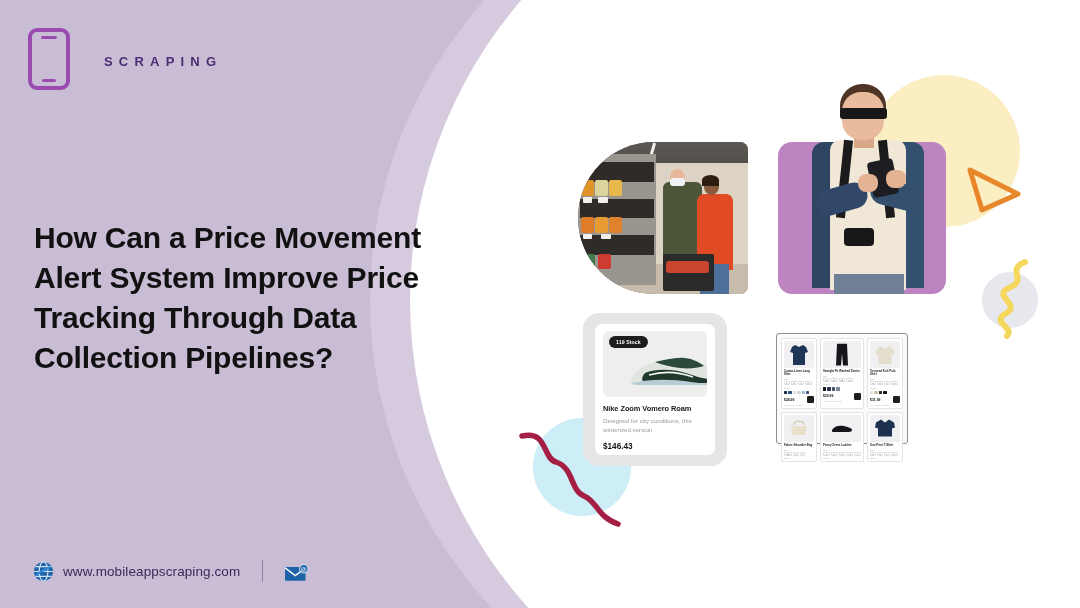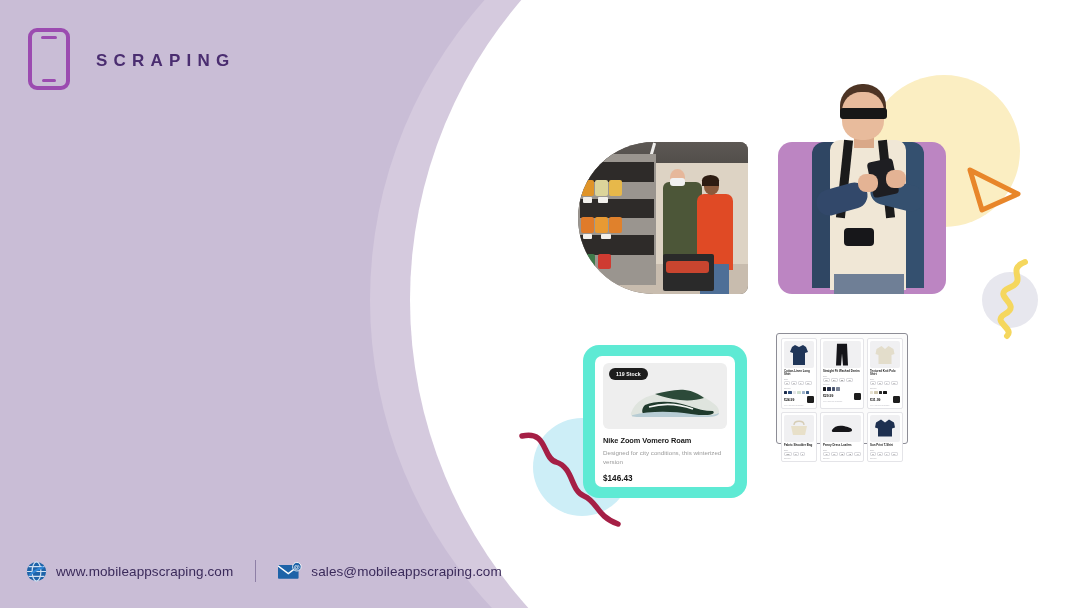--- a/index.html
+++ b/index.html
@@ -37,33 +37,33 @@
   }
   .logo-phone:after{
     content:""; position:absolute; left:50%; bottom:4px; transform:translateX(-50%);
     width:14px; height:3px; border-radius:2px; background:#9b4bb0;
   }
   .logo-text{ margin-left:14px; }
   .logo-main{
     font-size:30px; font-weight:700; color:#1f7fc0; line-height:1; letter-spacing:-0.5px;
   }
   .logo-sub{
-    font-size:17px; font-weight:600; color:#4a2d70; letter-spacing:6.2px;
-    margin-top:4px; margin-left:12px;
+    font-size:13px; font-weight:600; color:#4a2d70; letter-spacing:6.2px;
+    margin-top:4px; margin-left:20px;
   }
 
   .headline{
     position:absolute; left:34px; top:218px; width:420px;
     font-size:30px; font-weight:700; color:#111111; line-height:1.33;
     letter-spacing:-0.2px;
   }
 
   .footer{
-    position:absolute; left:26px; bottom:26px;
-    display:flex; align-items:center; gap:8px; z-index:12;
+    position:absolute; left:33px; bottom:26px;
+    display:flex; align-items:flex-end; gap:8px; z-index:12;
   }
   .f-item{ display:flex; align-items:center; gap:9px; }
   .f-text{ font-size:13.5px; color:#3a2a5a; font-weight:400; letter-spacing:0.1px; }
   .f-divider{ width:1px; height:22px; background:#8e7fa6; margin:0 14px; }
   .globe-ic{ width:21px; height:21px; display:block; }
   .mail-ic{ width:24px; height:18px; display:block; }
 
   
   .stage{ position:absolute; left:0; top:0; width:1080px; height:608px; z-index:5; }
 
@@ -143,22 +143,22 @@
   .man-arm-l{ position:absolute; left:38px; top:108px; width:52px; height:26px; border-radius:13px; background:#32486a; transform:rotate(-16deg); }
   .man-arm-r{ position:absolute; left:92px; top:104px; width:54px; height:26px; border-radius:13px; background:#35506f; transform:rotate(14deg); }
   .man-hand-l{ position:absolute; left:80px; top:96px; width:20px; height:18px; border-radius:8px; background:#e4b394; }
   .man-hand-r{ position:absolute; left:108px; top:92px; width:20px; height:18px; border-radius:8px; background:#e4b394; }
   .man-phone{ position:absolute; left:92px; top:82px; width:26px; height:36px; border-radius:4px; background:#1e1e22; transform:rotate(-12deg); }
   .man-camera{ position:absolute; left:66px; top:150px; width:30px; height:18px; border-radius:4px; background:#17171a; }
   .man-jeans{ position:absolute; left:56px; top:196px; width:70px; height:22px; background:#6f7f96; }
 
   
   .prod-outer{
-    position:absolute; left:583px; top:313px; width:164px; height:153px;
-    border-radius:16px; background:#5eead4; z-index:8;margin-top:32px;
+    position:absolute; left:583px; top:313px; width:144px; height:153px;
+    border-radius:16px; background:#e5e5e5; z-index:8;
   }
   .prod-inner{
     position:absolute; left:12px; top:11px; right:12px; bottom:11px;
     background:#ffffff; border-radius:7px; padding:7px 8px;
   }
   .prod-imgbox{
     position:relative; height:66px; background:#eeeeee; border-radius:6px; overflow:hidden;
   }
   .stock-badge{
     position:absolute; left:6px; top:5px; background:#1d1d1d; color:#ffffff;
@@ -438,20 +438,21 @@
 
 <div class="left-col">
 
   <div class="logo">
     <div class="logo-phone"></div>
     <div class="logo-text">
       <div class="logo-sub">SCRAPING</div>
     </div>
   </div>
 
+  <h1 class="headline">How Can a Price Movement Alert System Improve Price Tracking Through Data Collection Pipelines?</h1>
 
 </div>
 
 <div class="footer">
   <div class="f-item">
     <svg class="globe-ic" viewBox="0 0 24 24">
       <circle cx="12" cy="12" r="11" fill="#1e63a8"></circle>
       <ellipse cx="12" cy="12" rx="5" ry="11" fill="none" stroke="#cfe0f2" stroke-width="1.4"></ellipse>
       <path d="M1 12 H23 M3 6.5 H21 M3 17.5 H21" stroke="#cfe0f2" stroke-width="1.4" fill="none"></path>
       <path d="M4 16 C9 12 13 9 20 7" stroke="#2f86d6" stroke-width="2.4" fill="none"></path>
@@ -461,15 +462,14 @@
 
   <div class="f-divider"></div>
 
   <div class="f-item">
     <svg class="mail-ic" viewBox="0 0 28 20">
       <rect x="0" y="3" width="24" height="16" rx="1" fill="#1e63a8"></rect>
       <path d="M0 4 L12 13 L24 4" fill="none" stroke="#ffffff" stroke-width="1.6"></path>
       <circle cx="22" cy="5" r="5" fill="#1e63a8" stroke="#ffffff" stroke-width="1"></circle>
       <text x="22" y="7.6" font-size="7" fill="#ffffff" text-anchor="middle" font-family="Liberation Sans, sans-serif">@</text>
     </svg>
-    <span class="f-text">sales@mobileappscraping.com</span>
   </div>
 </div>
 
 </body></html>

